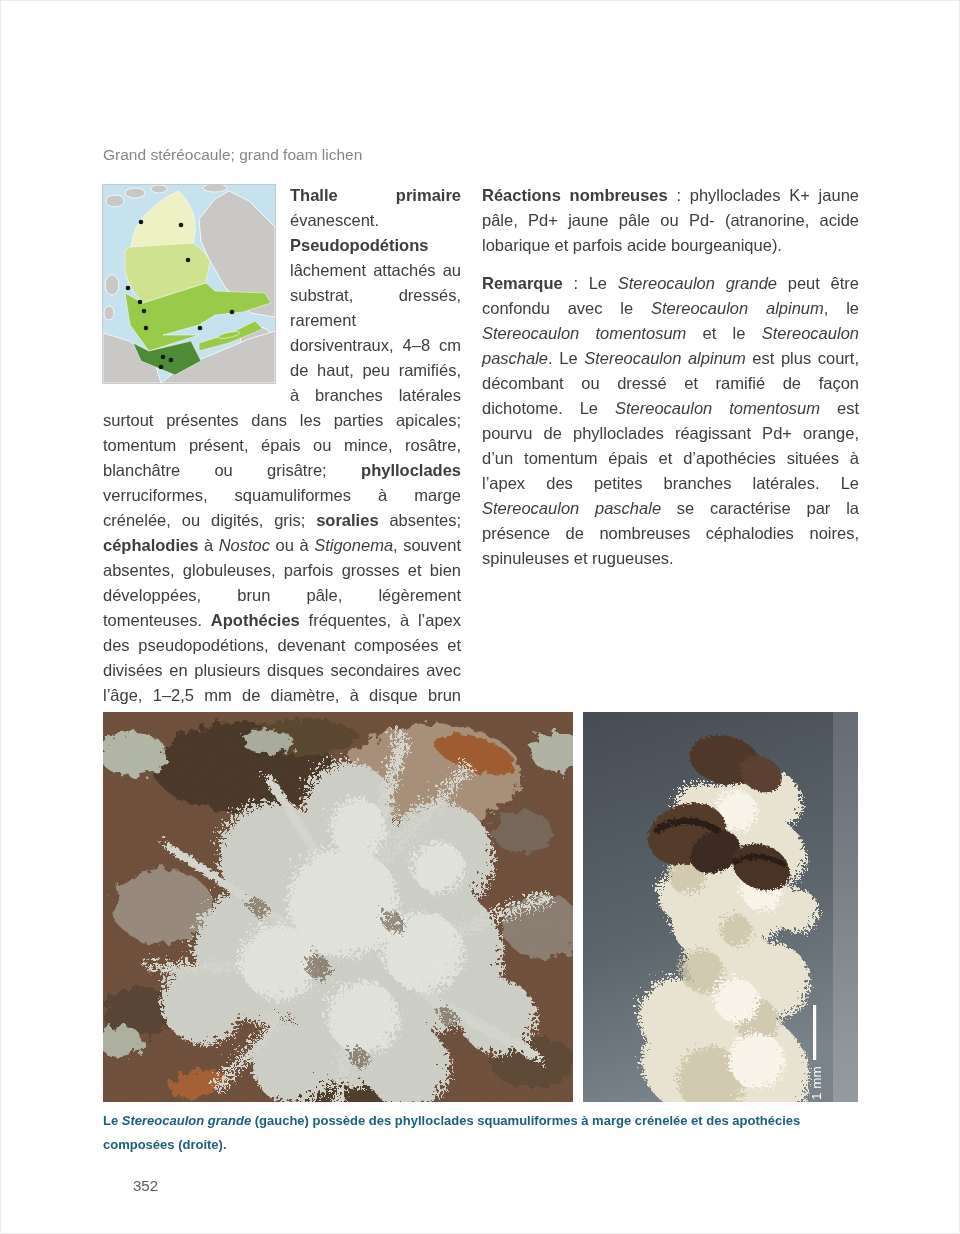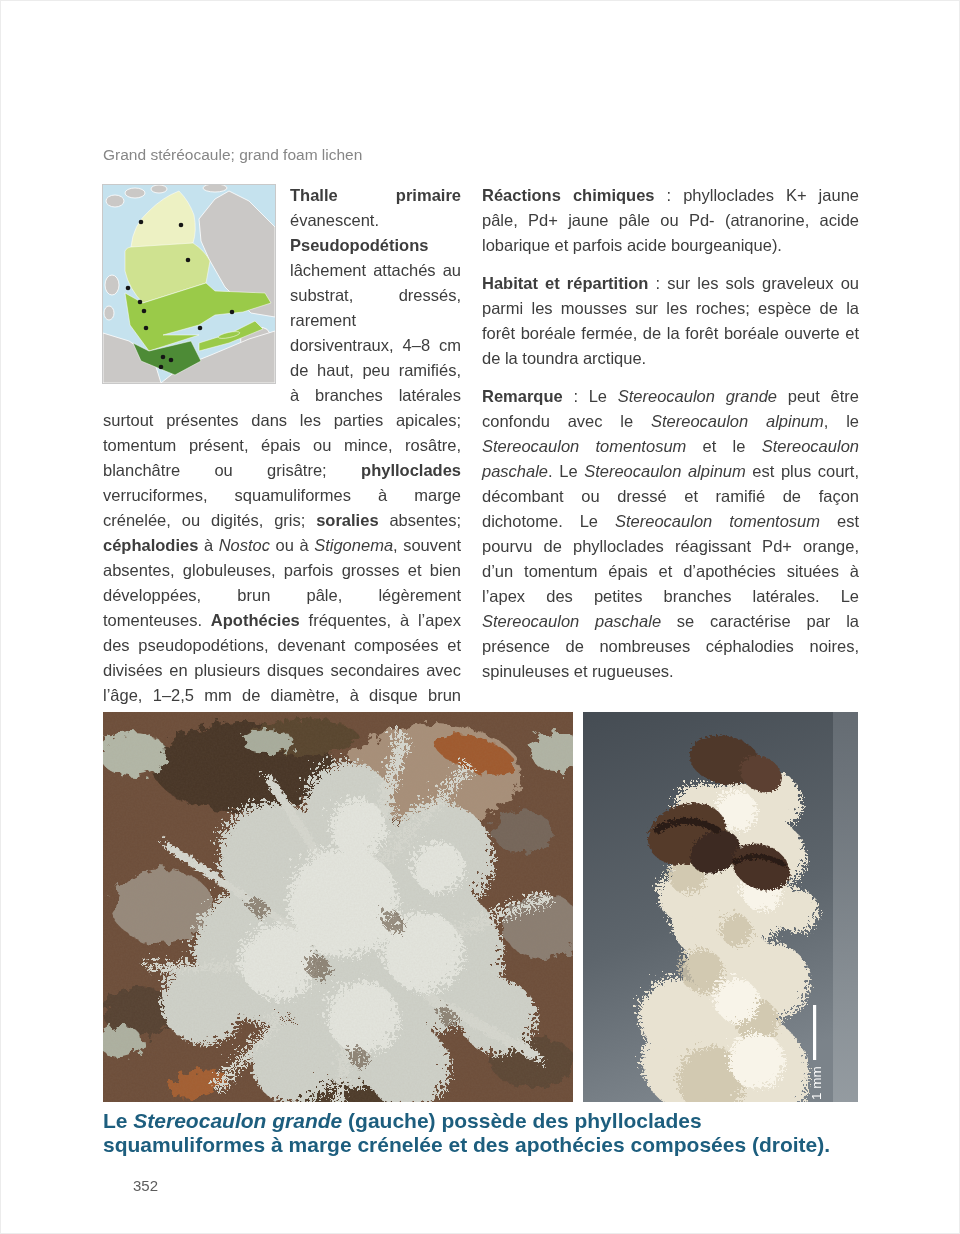--- a/index.html
+++ b/index.html
@@ -42,21 +42,21 @@
   
   .figures { position:absolute; left:103px; top:712px; width:755px; height:390px; display:flex; gap:10px; }
   .photo { position:relative; height:390px; overflow:hidden; }
   .photo svg { display:block; }
   .photo-left  { width:470px; }
   .photo-right { width:275px; }
 
   
   .caption {
     position:absolute; left:103px; top:1109px; width:755px;
-    font-size:21px; line-height:24px; font-weight:bold; color:#1d5e7e; text-align:left;
+    font-size:13px; line-height:24px; font-weight:bold; color:#1d5e7e; text-align:left;
   }
   .page-number { position:absolute; left:104px; top:1177px; font-size:15px; color:#5c5c5c;margin-left:29px; }
 </style>
 </head>
 <body>
 
 <div class="page">
 
   <div class="common-names">Grand stéréocaule; grand foam lichen</div>
 
@@ -100,22 +100,21 @@
               <circle cx="60" cy="172" r="2.3" fill="#151515"></circle>
               <circle cx="68" cy="175" r="2.3" fill="#151515"></circle>
               <circle cx="58" cy="182" r="2.3" fill="#151515"></circle>
             </g>
         </svg>
       </div>
       <p class="body-text"><span style="font-weight: bold;">Thalle primaire</span><span> évanescent. </span><span style="font-weight: bold;">Pseudopodétions</span><span> lâchement attachés au substrat, dressés, rarement dorsiventraux, 4–8 cm de haut, peu ramifiés, à branches latérales surtout présentes dans les parties apicales; tomentum présent, épais ou mince, rosâtre, blanchâtre ou grisâtre; </span><span style="font-weight: bold;">phylloclades</span><span> verruciformes, squamuliformes à marge crénelée, ou digités, gris; </span><span style="font-weight: bold;">soralies</span><span> absentes; </span><span style="font-weight: bold;">céphalodies</span><span> à </span><span style="font-style: italic;">Nostoc</span><span> ou à </span><span style="font-style: italic;">Stigonema</span><span>, souvent absentes, globuleuses, parfois grosses et bien développées, brun pâle, légèrement tomenteuses. </span><span style="font-weight: bold;">Apothécies</span><span> fréquentes, à l’apex des pseudopodétions, devenant composées et divisées en plusieurs disques secondaires avec l’âge, 1–2,5 mm de diamètre, à disque brun foncé.</span></p>
     </div>
 
     <div class="col-right body-text">
-      <p><span style="font-weight: bold;">Réactions chimiques</span><span> : phylloclades K+ jaune pâle, Pd+ jaune pâle ou Pd- (atranorine, acide lobarique et parfois acide bourgeanique).</span></p>
-      <p><span style="font-weight: bold;">Habitat et répartition</span><span> : sur les sols graveleux ou parmi les mousses sur les roches; espèce de la forêt boréale fermée, de la forêt boréale ouverte et de la toundra arctique.</span></p>
+      <p><span style="font-weight: bold;">Réactions nombreuses</span><span> : phylloclades K+ jaune pâle, Pd+ jaune pâle ou Pd- (atranorine, acide lobarique et parfois acide bourgeanique).</span></p>
       <p><span style="font-weight: bold;">Remarque</span><span> : Le </span><span style="font-style: italic;">Stereocaulon grande</span><span> peut être confondu avec le </span><span style="font-style: italic;">Stereocaulon alpinum</span><span>, le </span><span style="font-style: italic;">Stereocaulon tomentosum</span><span> et le </span><span style="font-style: italic;">Stereocaulon paschale</span><span>. Le </span><span style="font-style: italic;">Stereocaulon alpinum</span><span> est plus court, décombant ou dressé et ramifié de façon dichotome. Le </span><span style="font-style: italic;">Stereocaulon tomentosum</span><span> est pourvu de phylloclades réagissant Pd+ orange, d’un tomentum épais et d’apothécies situées à l’apex des petites branches latérales. Le </span><span style="font-style: italic;">Stereocaulon paschale</span><span> se caractérise par la présence de nombreuses céphalodies noires, spinuleuses et rugueuses.</span></p>
     </div>
   </div>
 
   <div class="figures">
 
     <div class="photo photo-left">
       <svg viewBox="0 0 470 390">
         <defs>
           <filter id="rough" x="-25%" y="-25%" width="150%" height="150%">

